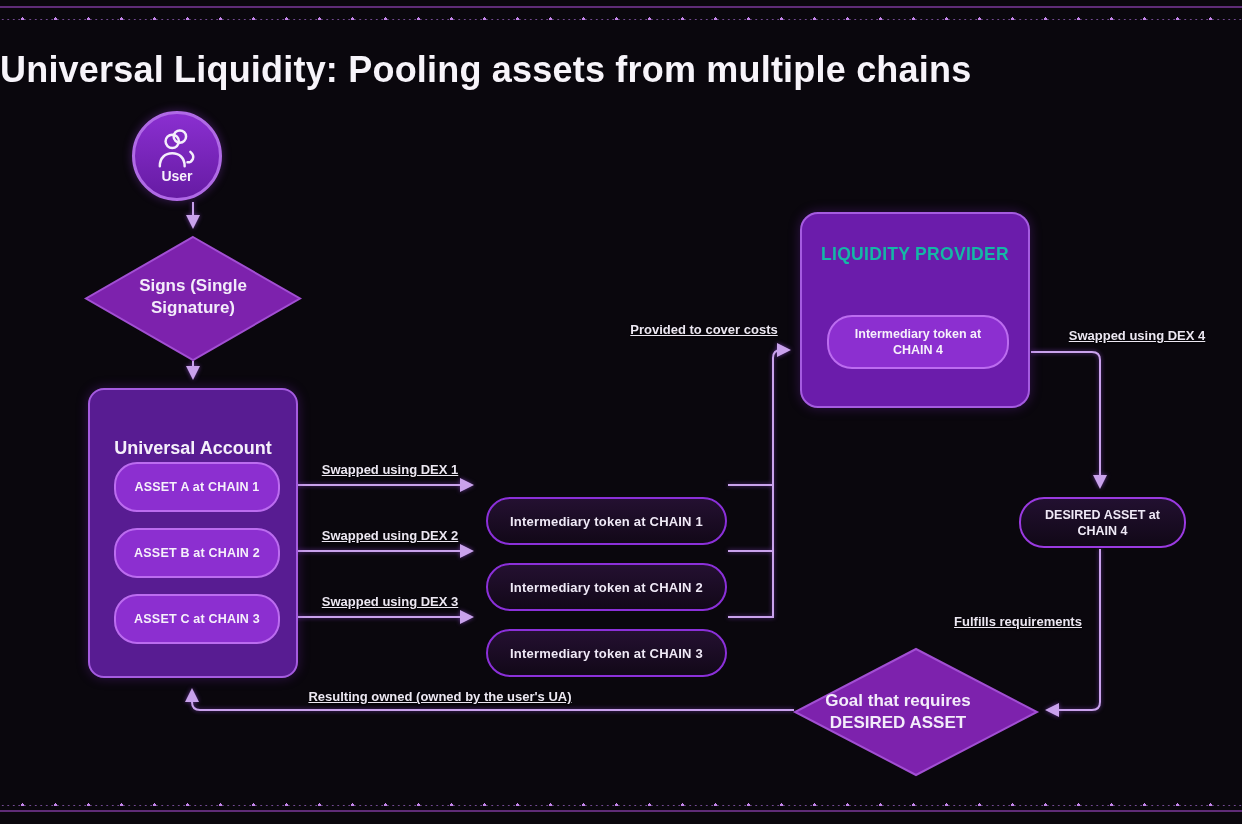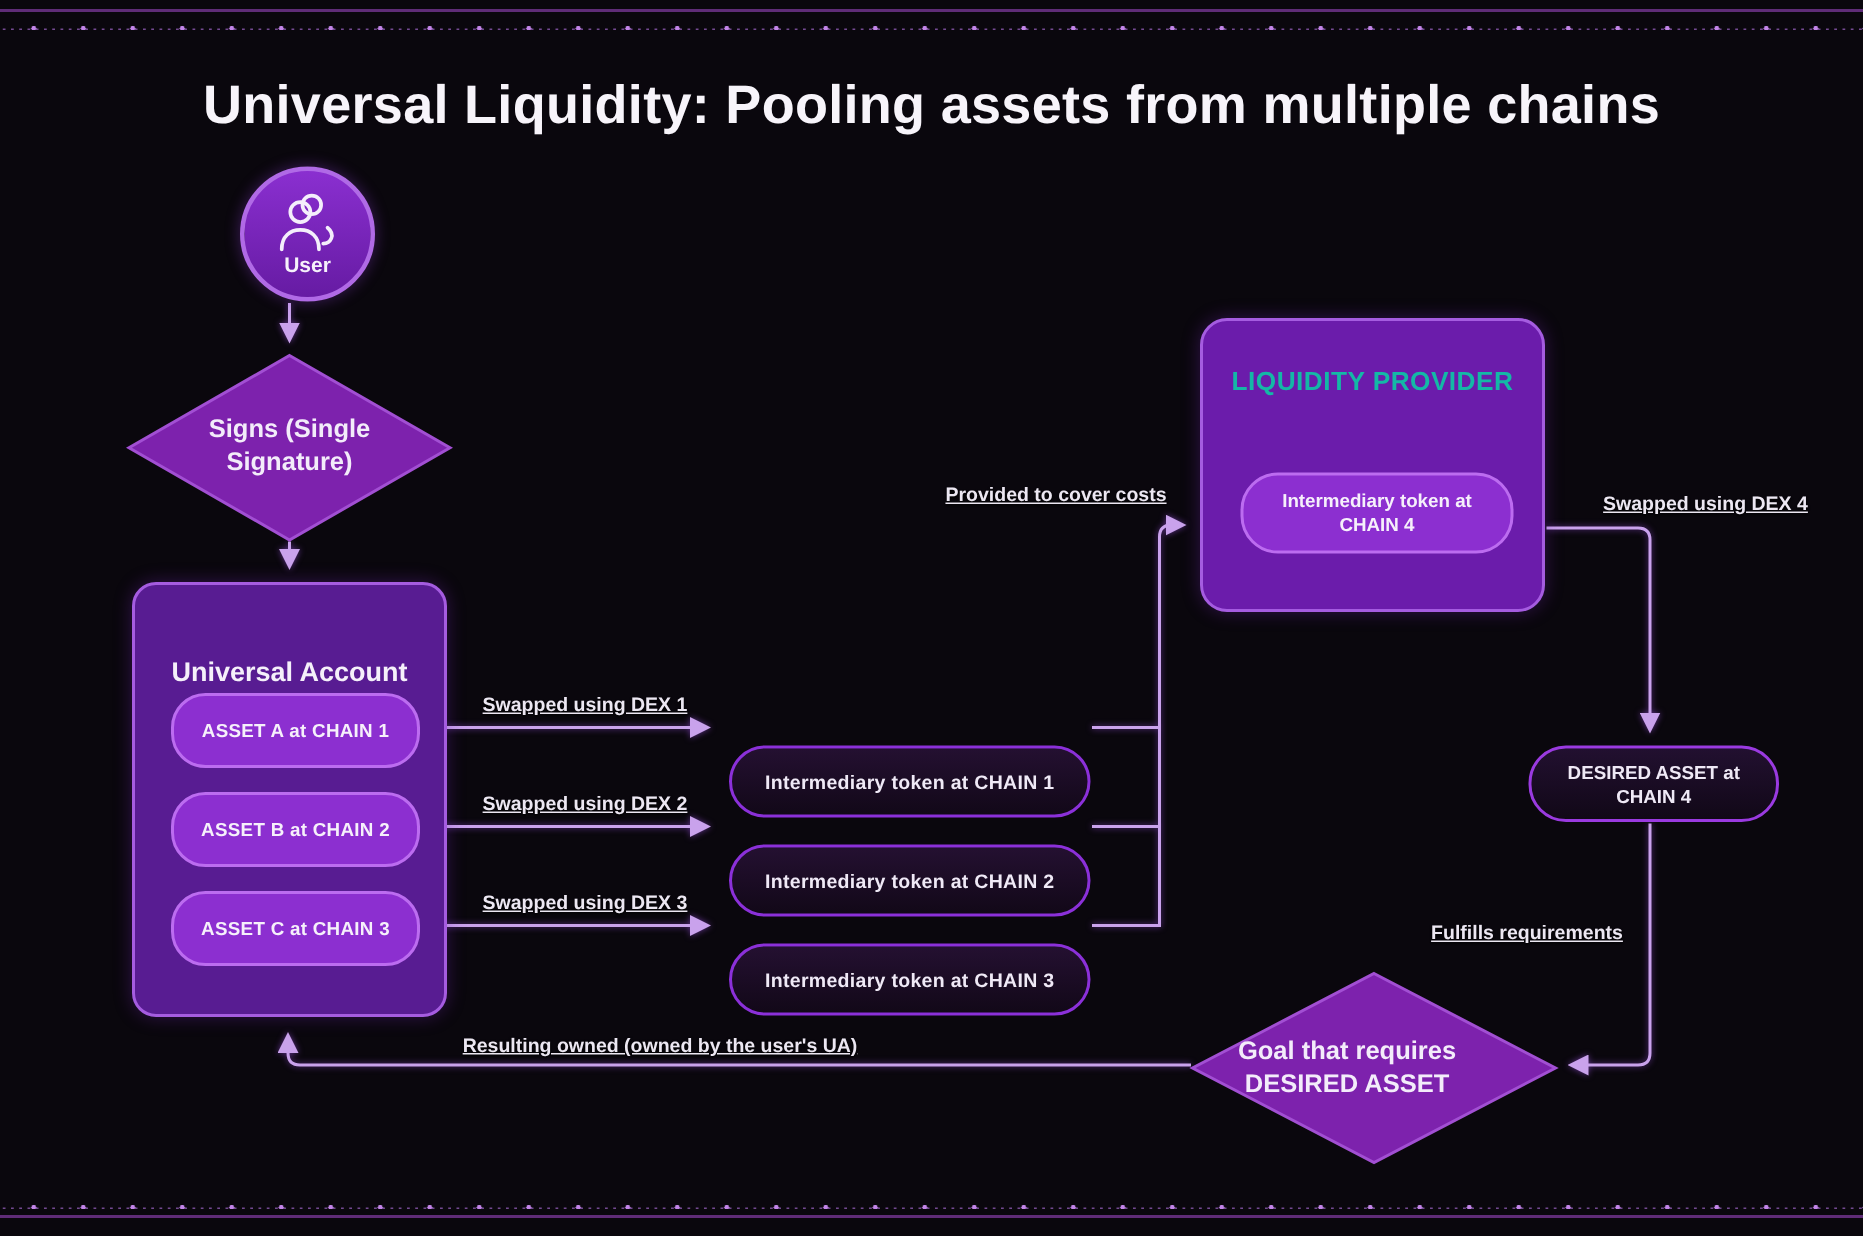--- a/index.html
+++ b/index.html
@@ -16,30 +16,30 @@
     height:10px;
     background-image:
       radial-gradient(circle,rgba(205,140,245,.95) 1.6px,rgba(205,140,245,0) 1.8px),
       radial-gradient(circle,rgba(150,95,190,.75) 1px,rgba(150,95,190,0) 1.2px);
     background-size:33px 10px,5.5px 10px;
     background-position:6px 4px,0 5px;
     background-repeat:repeat-x;
   }
   .title{
     position:absolute;left:0;top:47px;width:100%;height:46px;line-height:46px;
-    text-align:center;font-size:36px;font-weight:800;color:#f7f4fa;letter-spacing:.2px;
+    font-size:36px;font-weight:800;color:#f7f4fa;letter-spacing:.2px;
   }
   svg.overlay{position:absolute;left:0;top:0;z-index:1;}
   .edges path,.edges line{stroke:#c9a2ec;stroke-width:2;fill:none;}
   .edges{filter:drop-shadow(0 0 2px rgba(168,85,247,.55));}
   .node{position:absolute;z-index:2;box-sizing:border-box;}
   .txt{position:absolute;z-index:3;box-sizing:border-box;}
   
   .user-circle{
-    left:160px;top:111px;width:90px;height:90px;border-radius:50%;
+    left:132px;top:111px;width:90px;height:90px;border-radius:50%;
     background:linear-gradient(180deg,#8a2fd0 0%,#661ba3 100%);
     border:3px solid #b06ae6;
     display:flex;flex-direction:column;align-items:center;justify-content:center;
     box-shadow:0 0 10px rgba(140,60,210,.4);
   }
   .user-circle .label{font-size:14px;font-weight:700;color:#f6f1fb;margin-top:-2px;}
   
   .ua-box{
     left:88px;top:388px;width:210px;height:290px;border-radius:16px;
     background:#581c92;border:2px solid #a55ce0;

